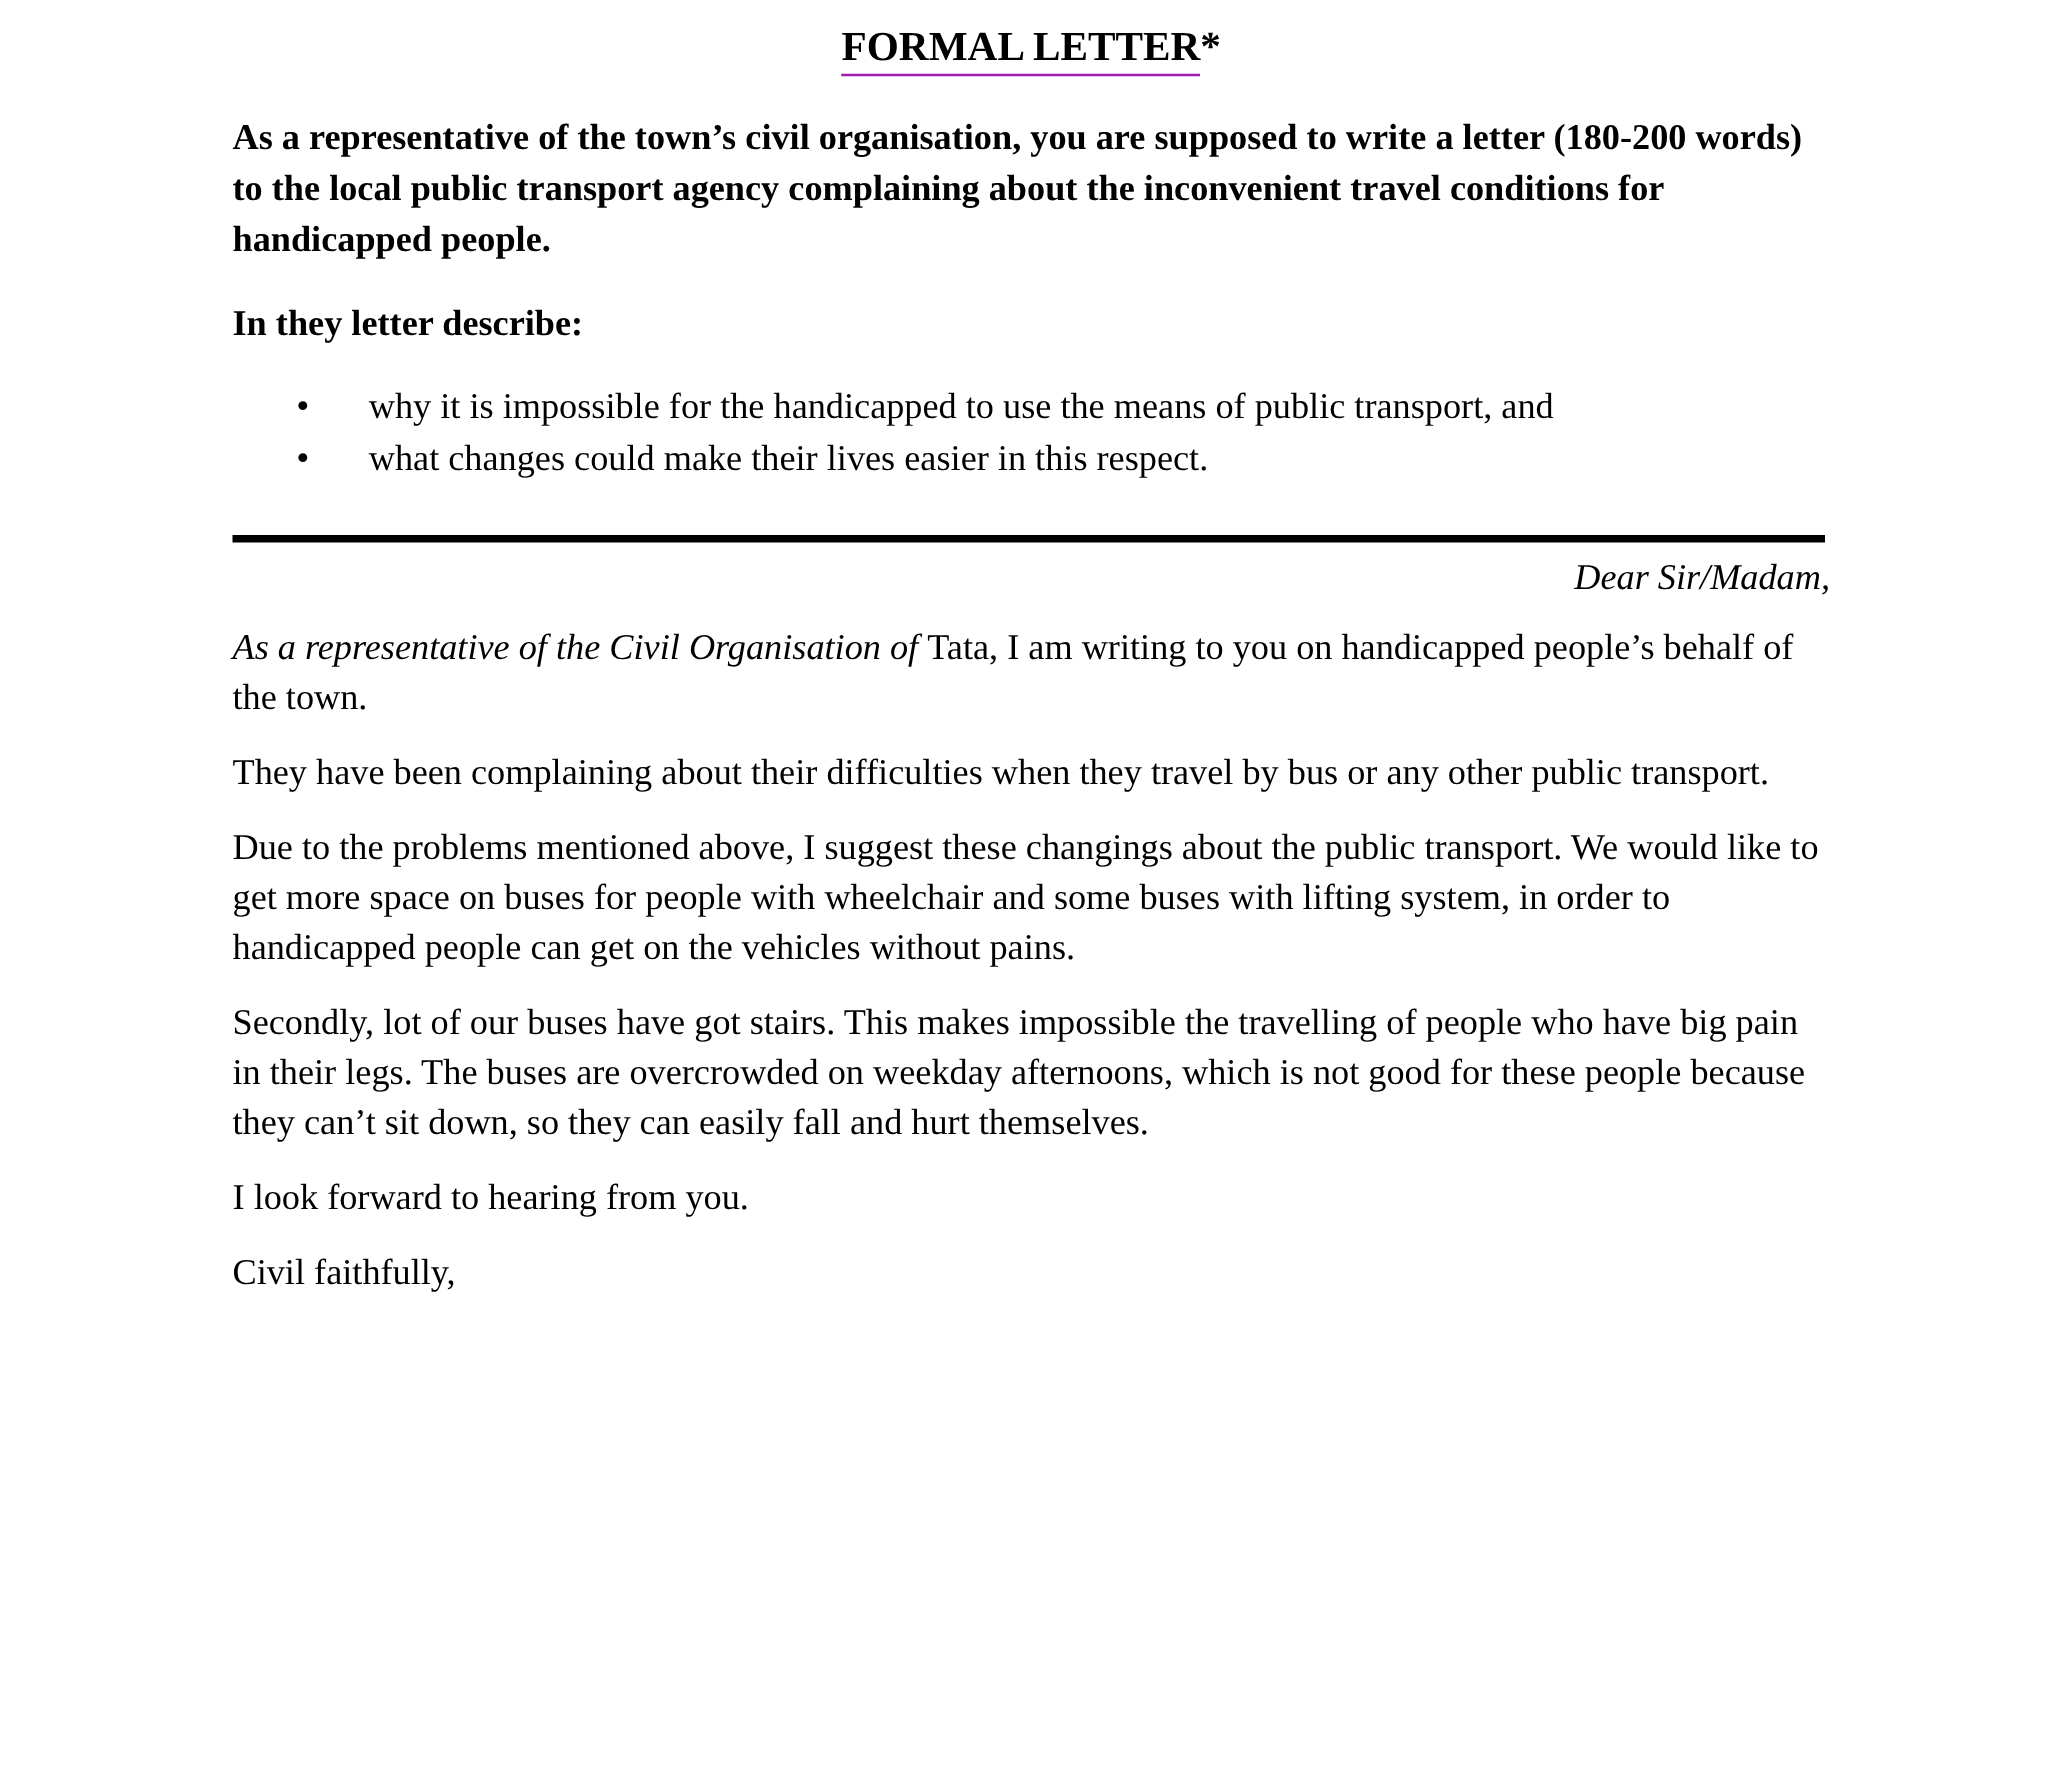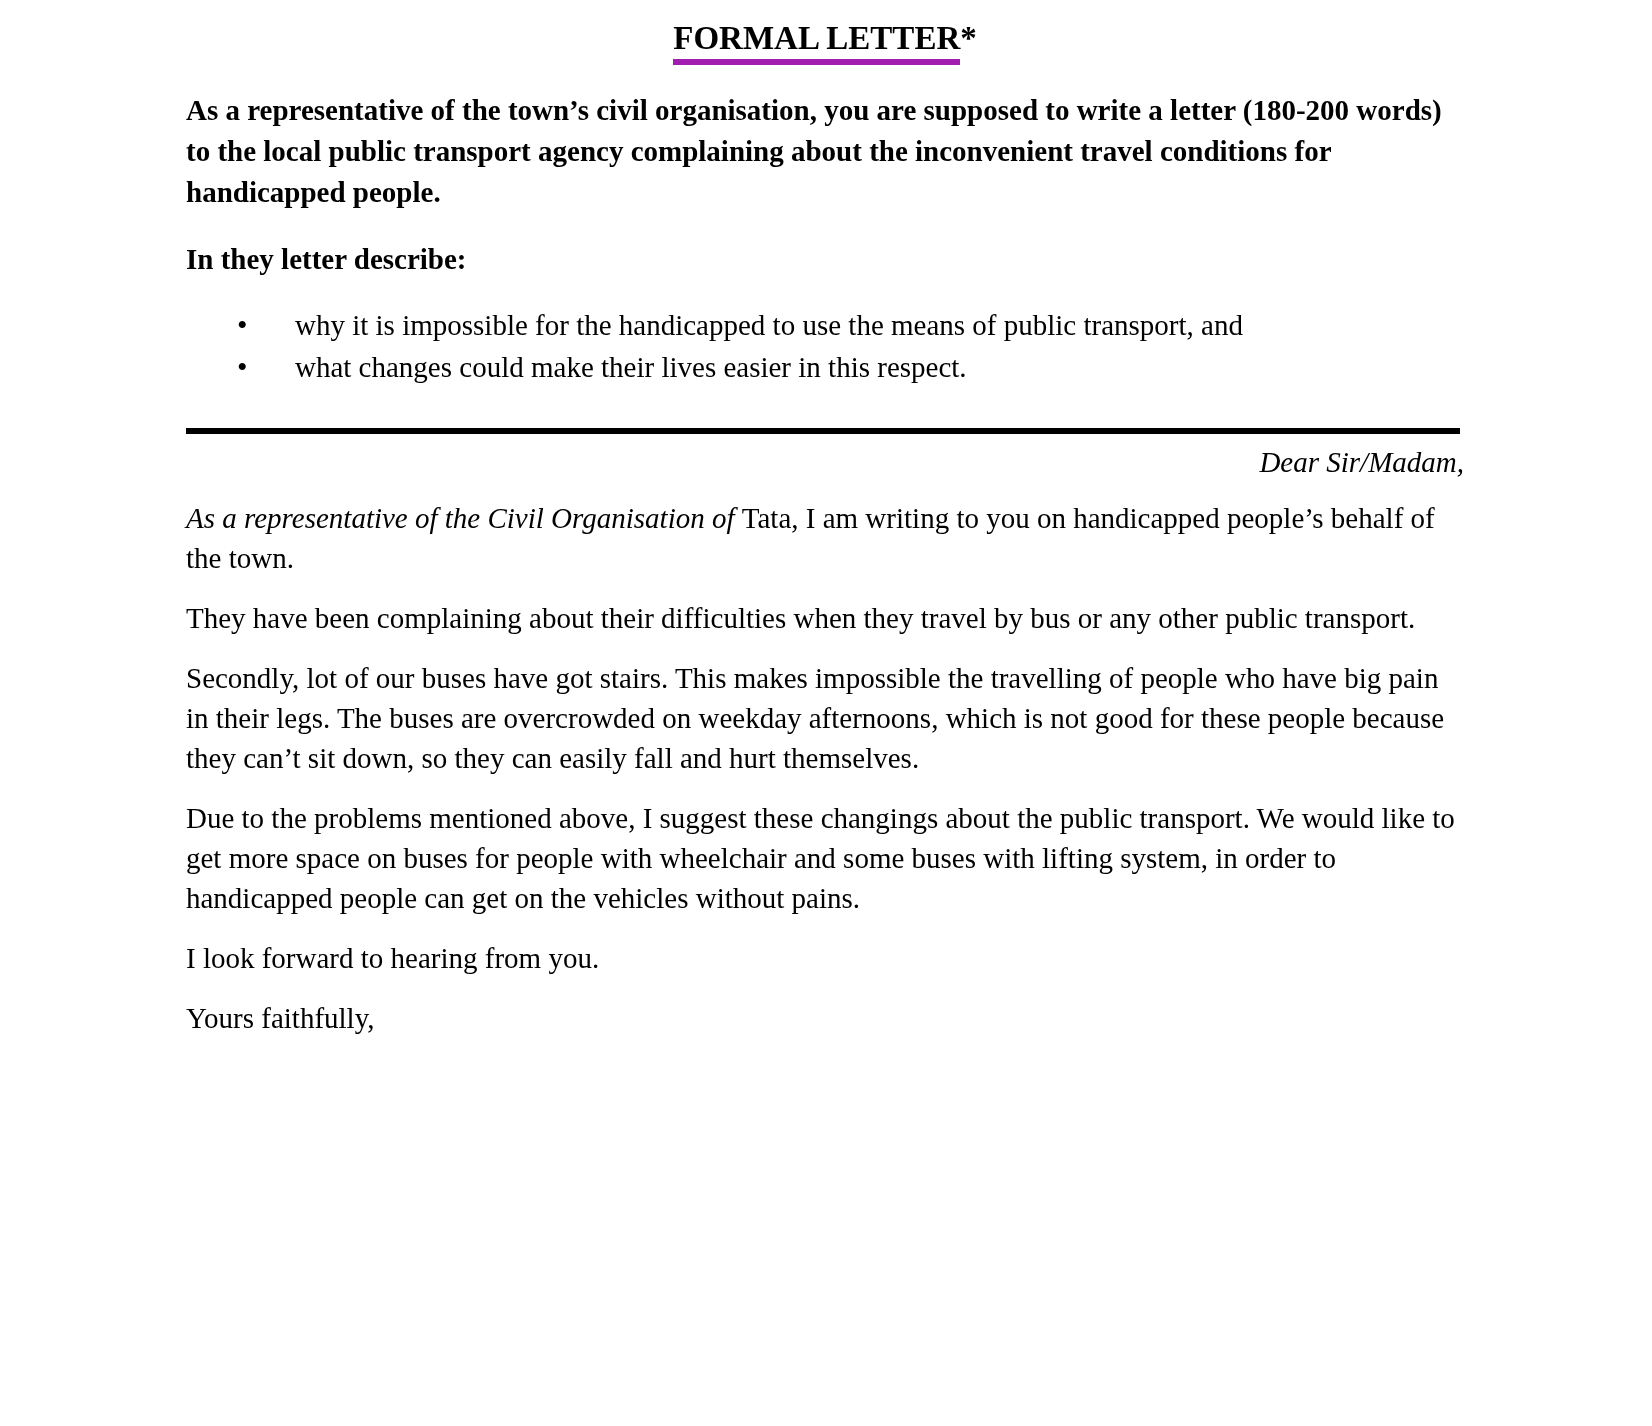--- a/index.html
+++ b/index.html
@@ -20,21 +20,21 @@
     padding-top: 16px;
   }
   .doc-title {
     font-size: 33px;
     font-weight: bold;
     text-align: center;
     line-height: 44px;
     margin: 0 0 30px 0;
   }
   .doc-title .underlined {
-    border-bottom: 6px solid #a21caf;
+    border-bottom: 2px solid #a21caf;
     padding-bottom: 3px;
   }
   .task p {
     font-size: 29px;
     font-weight: bold;
     line-height: 41px;
     margin: 0 0 26px 0;
   }
   .task .describe-heading {
     margin-bottom: 24px;
@@ -102,19 +102,19 @@
       </li>
     </ul>
   </div>
 
   <hr class="divider">
 
   <div class="letter">
     <p class="salutation">Dear Sir/Madam,</p>
     <p><span class="italic">As a representative of the Civil Organisation of </span><span>Tata, I am writing to you on handicapped people’s behalf of the town.</span></p>
     <p class="gap-top">They have been complaining about their difficulties when they travel by bus or any other public transport.</p>
+    <p>Due to the problems mentioned above, I suggest these changings about the public transport. We would like to get more space on buses for people with wheelchair and some buses with lifting system, in order to handicapped people can get on the vehicles without pains.</p>
     <p>Secondly, lot of our buses have got stairs. This makes impossible the travelling of people who have big pain in their legs. The buses are overcrowded on weekday afternoons, which is not good for these people because they can’t sit down, so they can easily fall and hurt themselves.</p>
-    <p>Due to the problems mentioned above, I suggest these changings about the public transport. We would like to get more space on buses for people with wheelchair and some buses with lifting system, in order to handicapped people can get on the vehicles without pains.</p>
     <p>I look forward to hearing from you.</p>
-    <p>Yours faithfully,</p>
+    <p>Civil faithfully,</p>
   </div>
 
 </div>
 
 </body></html>

